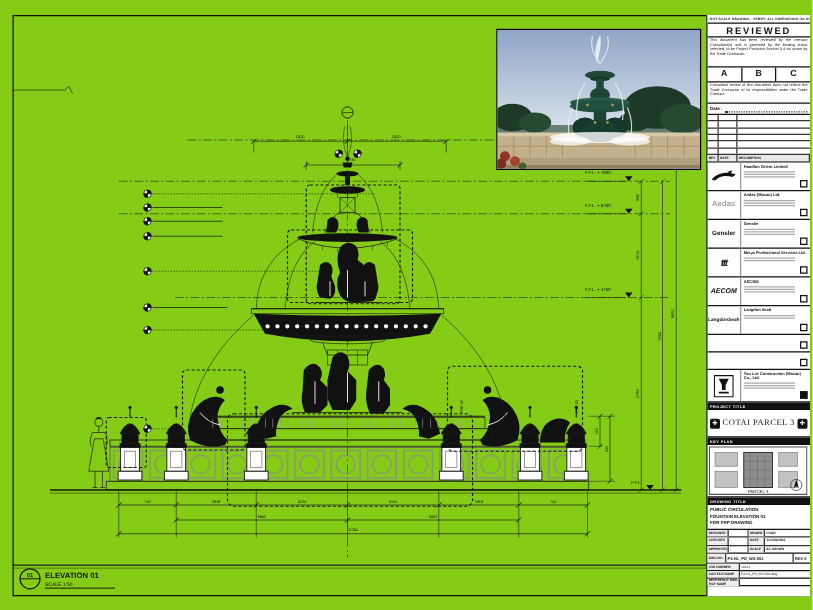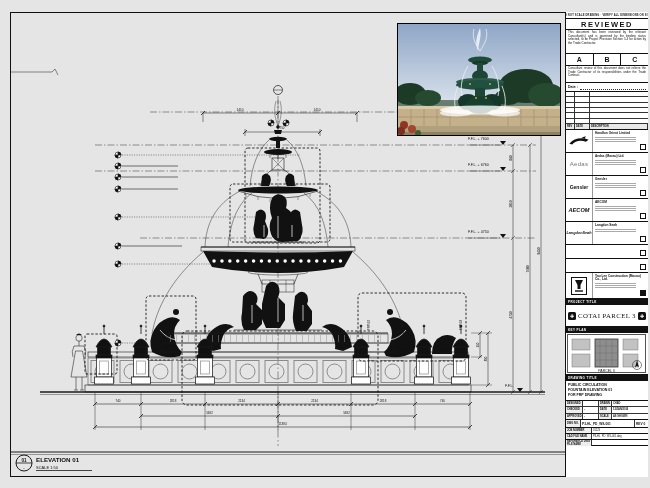--- a/index.html
+++ b/index.html
@@ -1,16 +1,16 @@
 <!DOCTYPE html>
 <html><head>
 <meta charset="utf-8">
 <style>
   html,body{margin:0;padding:0;background:#fff;}
-  .sheet{position:relative;width:650px;height:488px;background:#e5e5e5;overflow:hidden;
+  .sheet{position:relative;width:650px;height:488px;background:#84cc16;overflow:hidden;
          font-family:"Liberation Sans",sans-serif;color:#111;}
   .frame{position:absolute;left:10px;top:12px;width:637px;height:465px;border:1.2px solid #111;box-sizing:border-box;}
   svg{display:block;}
   svg text{font-family:"Liberation Sans",sans-serif;fill:#111;}
   
   #draw{position:absolute;left:0;top:0;}
   
   .photo{position:absolute;left:397px;top:23px;width:162px;height:111px;border:1px solid #000;box-sizing:content-box;background:#cdd9e8;}
   
   .tb{position:absolute;left:565px;top:12px;width:83px;height:465px;border-left:1px solid #111;box-sizing:border-box;
@@ -435,20 +435,31 @@
           <div class="nm">Gensler</div>
         <div class="addr">
             <i></i>
             <i></i>
             <i></i>
           </div>
         <div class="chk"></div>
         </div>
     </div>
     <div class="co">
+      <div class="logo logo-ttt">ttt</div>
+      <div class="info">
+          <div class="nm">Meiya Professional Services Ltd.</div>
+        <div class="addr">
+            <i></i>
+            <i></i>
+          </div>
+        <div class="chk"></div>
+        </div>
+    </div>
+    <div class="co">
       <div class="logo logo-aecom">AECOM</div>
       <div class="info">
           <div class="nm">AECOM</div>
         <div class="addr">
             <i></i>
             <i></i>
             <i></i>
           </div>
         <div class="chk"></div>
         </div>

